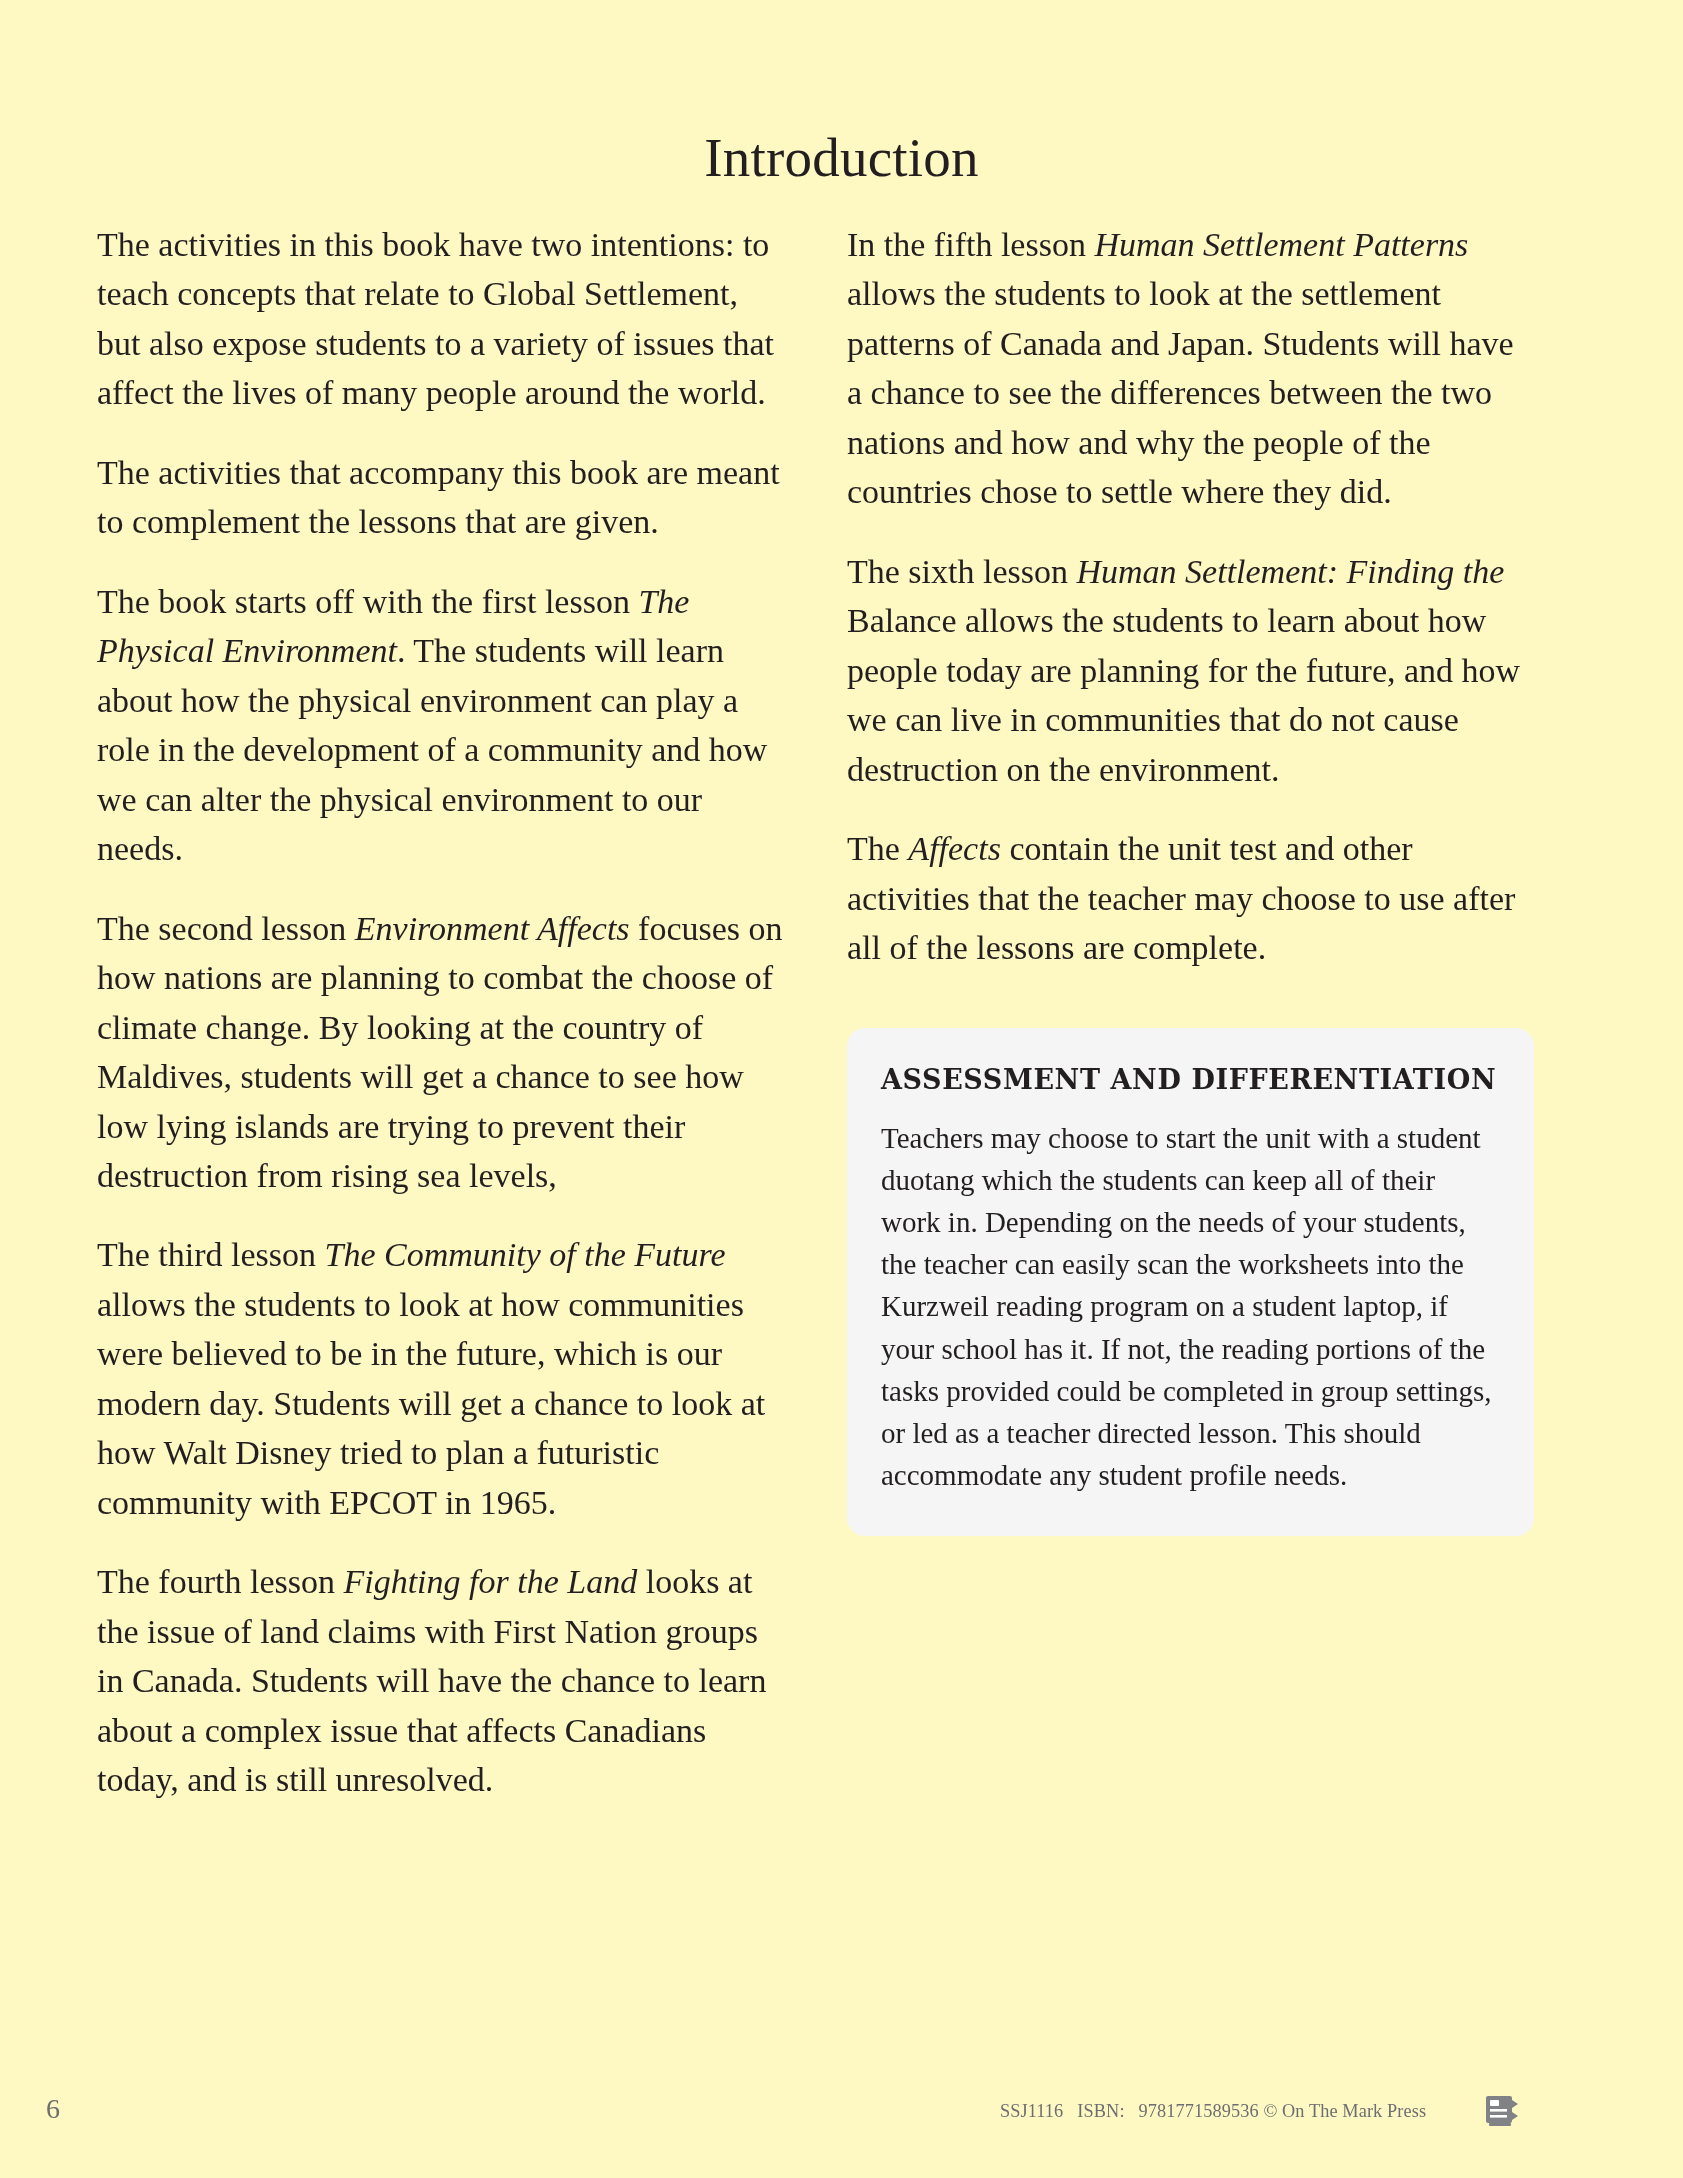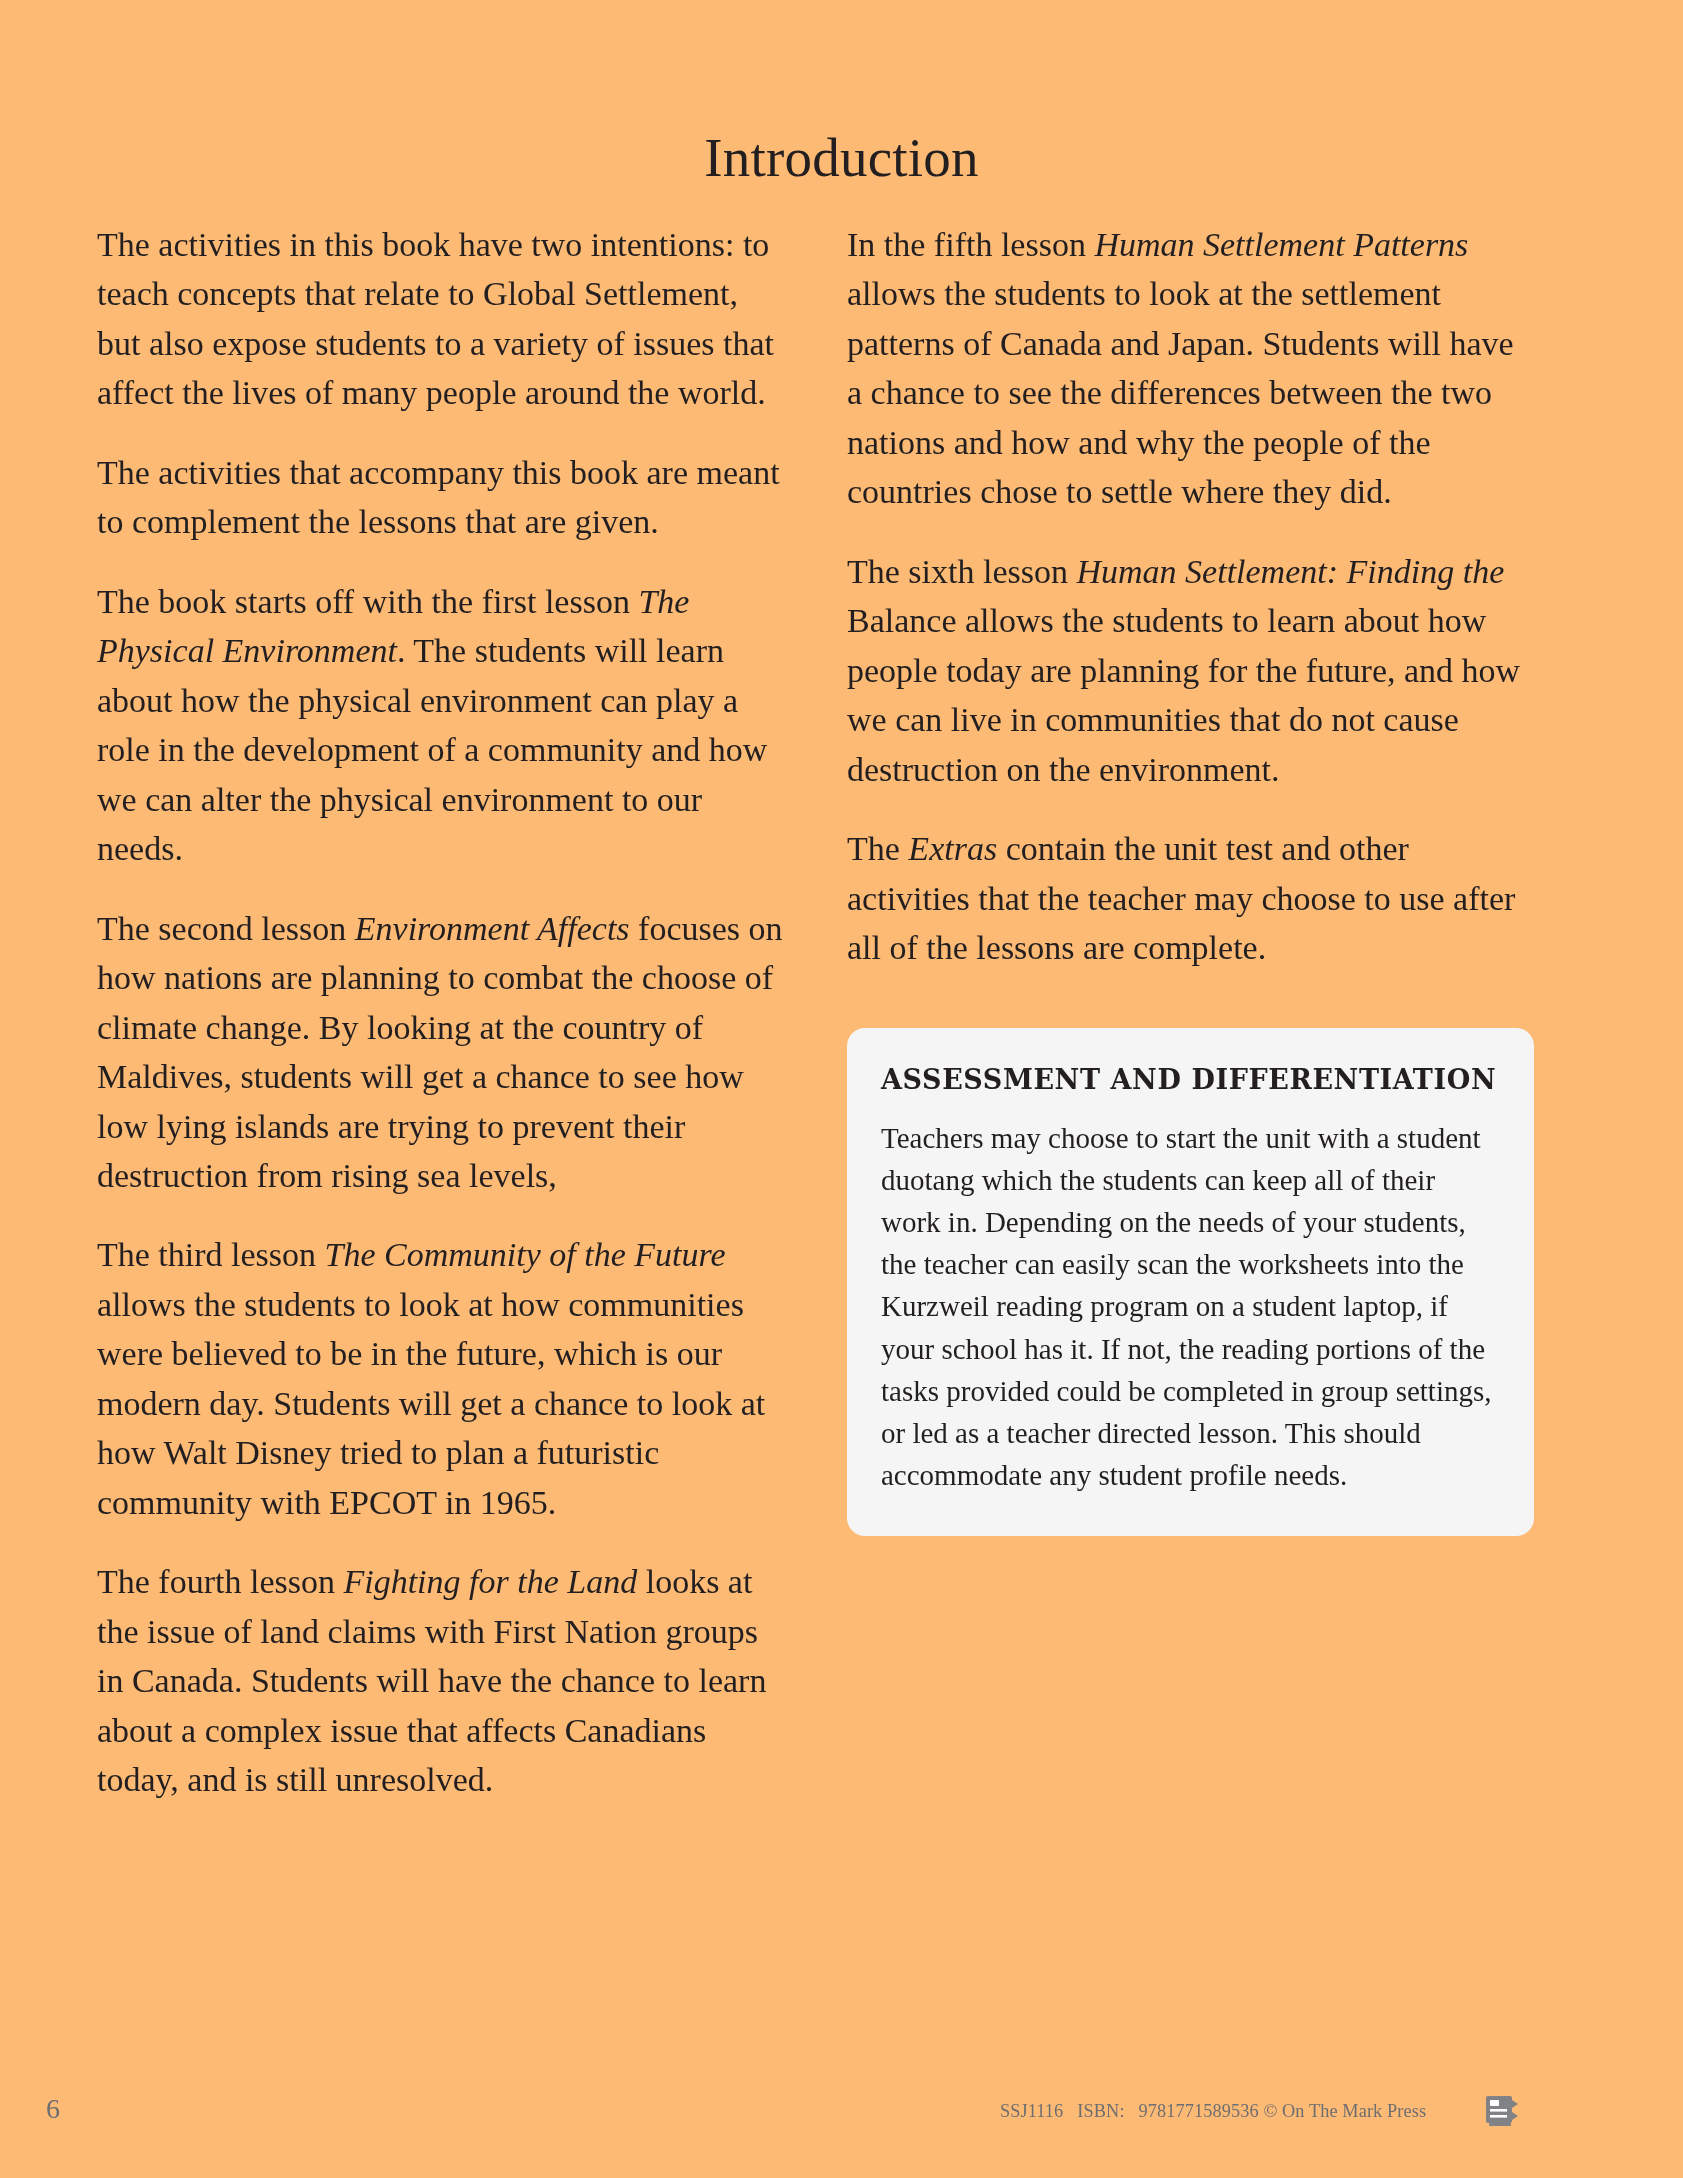--- a/index.html
+++ b/index.html
@@ -15,21 +15,21 @@
     position: relative;
     overflow: hidden;
   }
 
   .page {
     position: absolute;
     left: 0;
     top: 0;
     width: 1683px;
     height: 2178px;
-    background: #fdba74;
+    background: #fef9c3;
   }
 
   
   .page-title {
     position: absolute;
     left: 0;
     top: 91px;
     width: 1683px;
     text-align: center;
     font-family: "Liberation Serif", "DejaVu Serif", serif;
@@ -146,21 +146,21 @@
           <p class="body-par"><span>The second lesson </span><em>Environment Affects</em><span> focuses on how nations are planning to combat the choose of climate change. By looking at the country of Maldives, students will get a chance to see how low lying islands are trying to prevent their destruction from rising sea levels,</span></p>
           <p class="body-par"><span>The third lesson </span><em>The Community of the Future</em><span> allows the students to look at how communities were believed to be in the future, which is our modern day. Students will get a chance to look at how Walt Disney tried to plan a futuristic community with EPCOT in 1965.</span></p>
           <p class="body-par"><span>The fourth lesson </span><em>Fighting for the Land</em><span> looks at the issue of land claims with First Nation groups in Canada. Students will have the chance to learn about a complex issue that affects Canadians today, and is still unresolved.</span></p>
         </div>
     </div>
 
     <div class="col-right">
       <div id="right-paragraphs">
           <p class="body-par"><span>In the fifth lesson </span><em>Human Settlement Patterns</em><span> allows the students to look at the settlement patterns of Canada and Japan. Students will have a chance to see the differences between the two nations and how and why the people of the countries chose to settle where they did.</span></p>
           <p class="body-par"><span>The sixth lesson </span><em>Human Settlement: Finding the</em><span> Balance allows the students to learn about how people today are planning for the future, and how we can live in communities that do not cause destruction on the environment.</span></p>
-          <p class="body-par"><span>The </span><em>Extras</em><span> contain the unit test and other activities that the teacher may choose to use after all of the lessons are complete.</span></p>
+          <p class="body-par"><span>The </span><em>Affects</em><span> contain the unit test and other activities that the teacher may choose to use after all of the lessons are complete.</span></p>
         </div>
 
       <div class="callout" style="background: rgb(245, 245, 245);">
         <div class="callout-title">ASSESSMENT AND DIFFERENTIATION</div>
         <p class="callout-body">Teachers may choose to start the unit with a student duotang which the students can keep all of their work in. Depending on the needs of your students, the teacher can easily scan the worksheets into the Kurzweil reading program on a student laptop, if your school has it. If not, the reading portions of the tasks provided could be completed in group settings, or led as a teacher directed lesson. This should accommodate any student profile needs.</p>
       </div>
     </div>
 
   </div>
 

